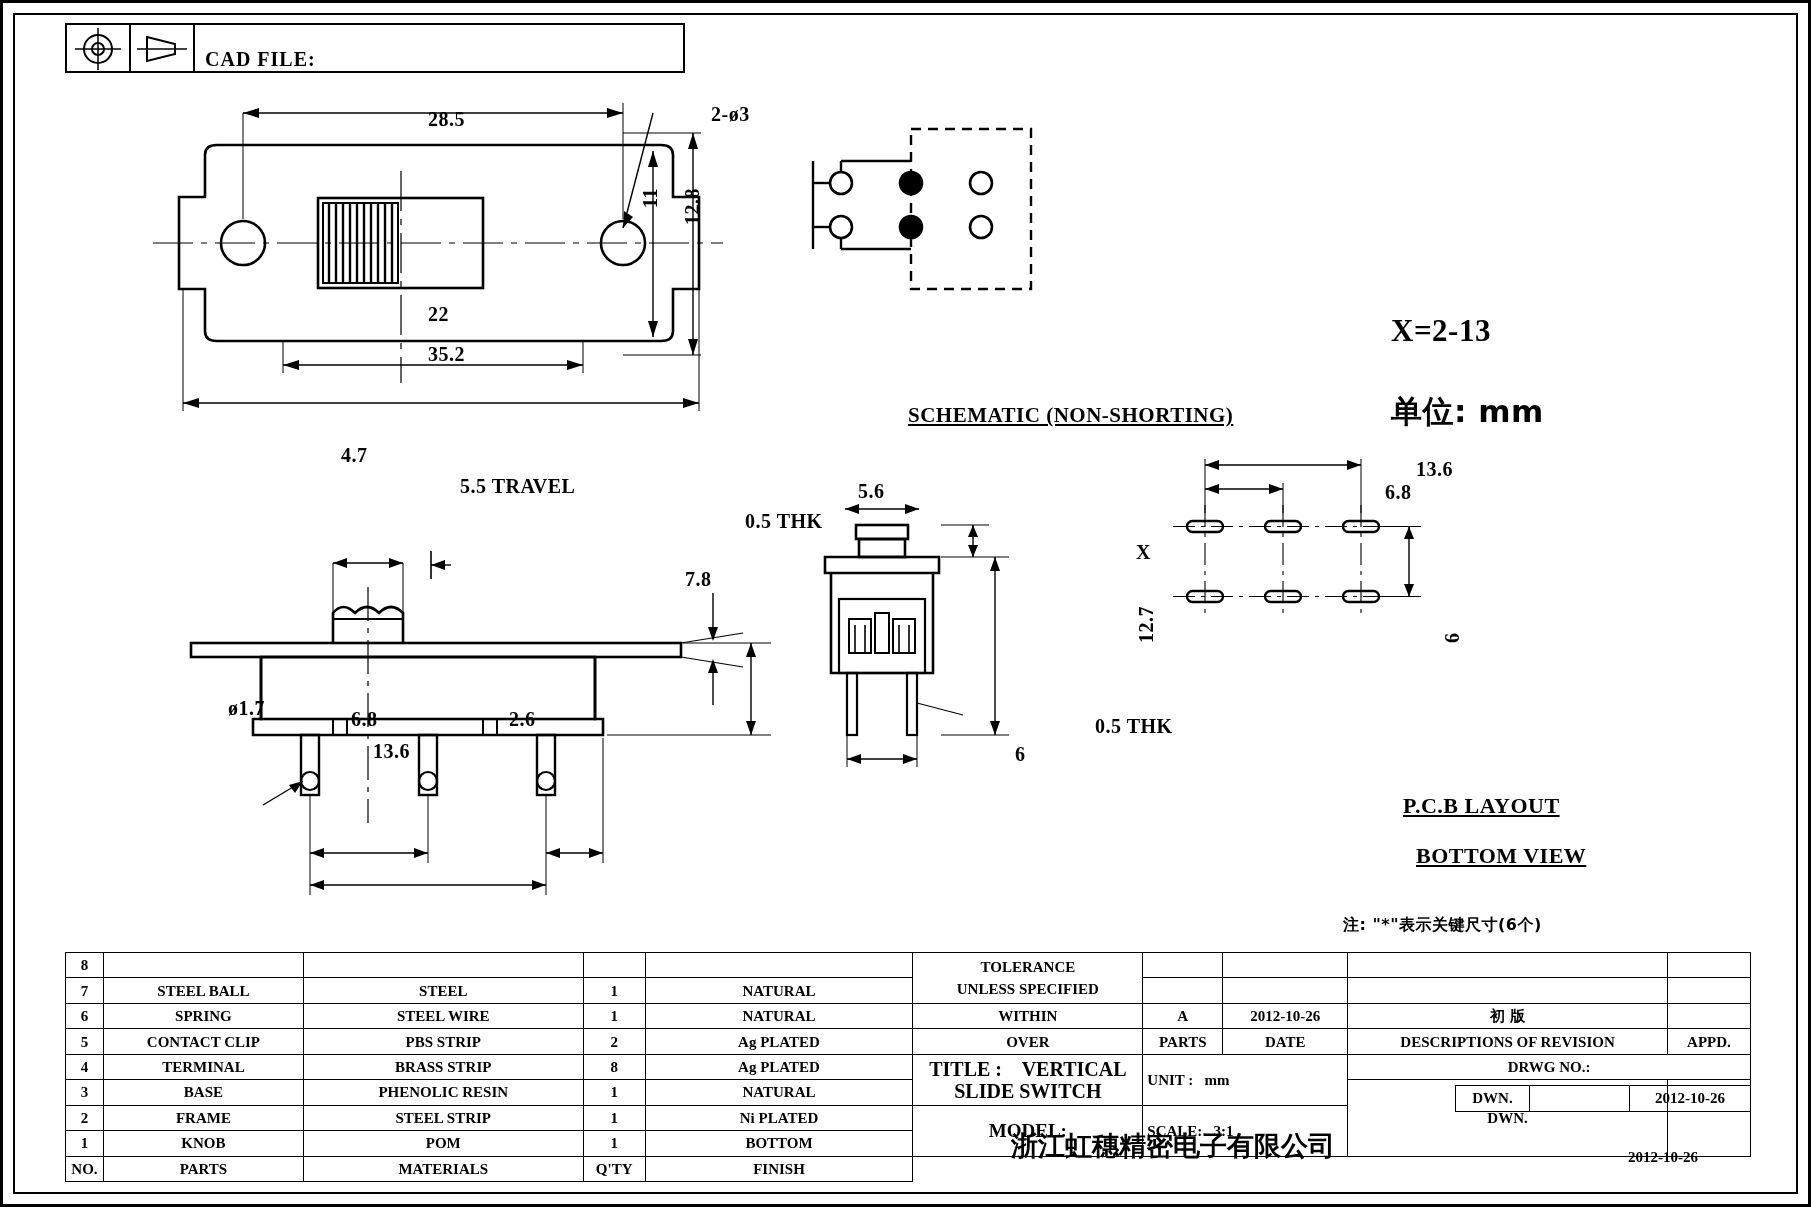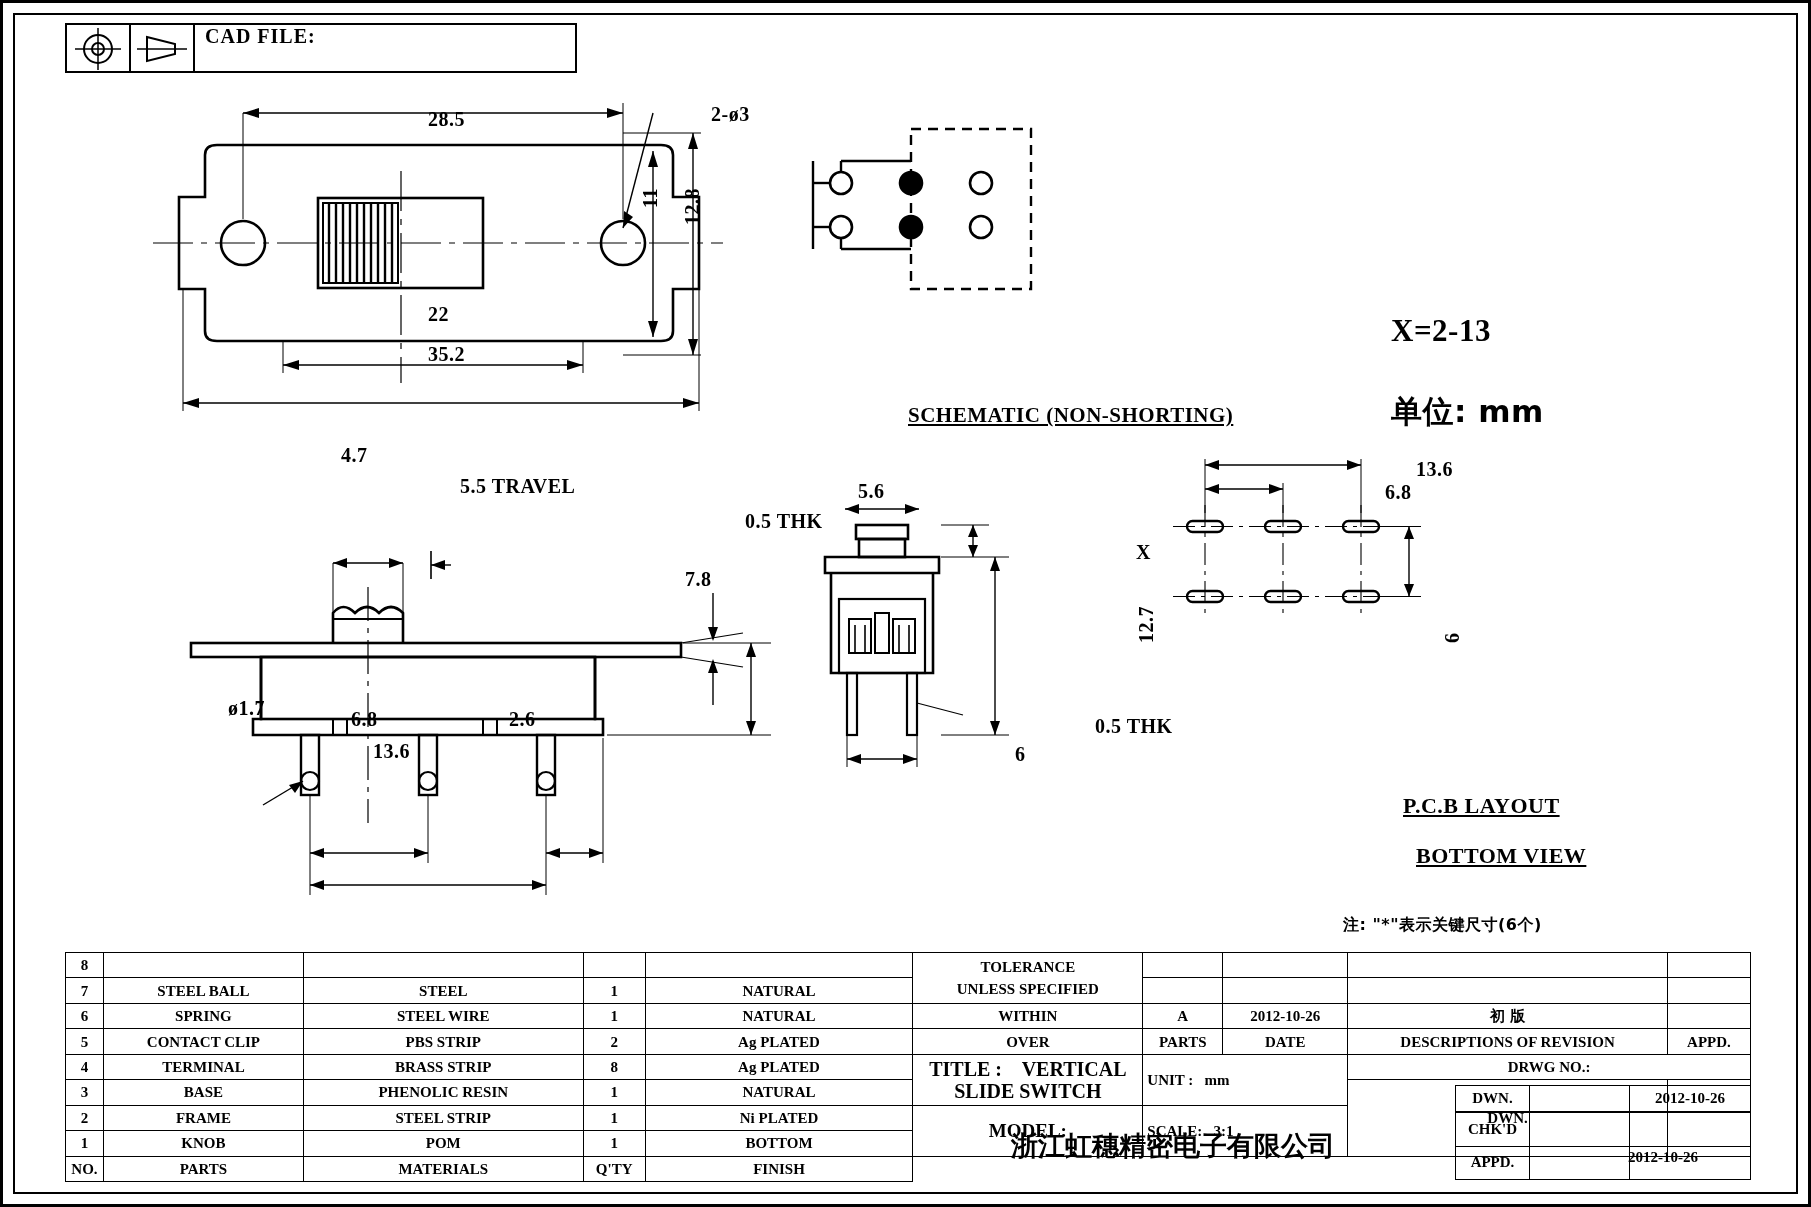--- a/index.html
+++ b/index.html
@@ -7,22 +7,22 @@
   #sheet{
     position:relative;width:1811px;height:1207px;background:#fff;
     box-sizing:border-box;border:3px solid #000;
   }
   .inner-border{
     position:absolute;left:10px;top:10px;right:10px;bottom:10px;
     border:2px solid #000;box-sizing:border-box;pointer-events:none;
   }
   
   #cad-box{
-    position:absolute;left:62px;top:20px;width:512px;height:50px;
-    border:2px solid #000;box-sizing:border-box;display:flex;align-items:flex-start;
+    position:absolute;left:62px;top:20px;width:620px;height:50px;
+    border:2px solid #000;box-sizing:border-box;display:flex;align-items:flex-end;
   }
   #cad-sym1{width:62px;height:100%;border-right:2px solid #000;position:relative;}
   #cad-sym2{width:62px;height:100%;border-right:2px solid #000;position:relative;}
   #cad-label{padding-left:10px;font-size:20px;letter-spacing:1px;font-weight:bold;}
   
   .lbl{position:absolute;font-size:20px;font-weight:bold;white-space:nowrap;letter-spacing:.5px;}
   .lbl.big{font-size:31px;}
   .ul{text-decoration:underline;}
   svg{position:absolute;left:0;top:0;overflow:visible;}
   
@@ -455,26 +455,14 @@
   </table>
 
   <div style="position:absolute;left:910px;bottom:24px;width:520px;height:68px;display:flex;align-items:center;justify-content:center;">
     <span class="title-cn">浙江虹穗精密电子有限公司</span>
   </div>
   <div style="position:absolute;left:1452px;bottom:92px;width:296px;height:27px;border:1.5px solid #000;box-sizing:border-box;display:flex;">
     <div style="width:73px;border-right:1.5px solid #000;display:flex;align-items:center;justify-content:center;font-size:15px;font-weight:bold;">DWN.</div>
     <div style="flex:1;border-right:1.5px solid #000;"></div>
     <div style="width:120px;display:flex;align-items:center;justify-content:center;font-size:15px;font-weight:bold;">2012-10-26</div>
   </div>
-  <div style="position:absolute;left:1452px;bottom:24px;width:296px;height:68px;border:1.5px solid #000;box-sizing:border-box;display:flex;flex-direction:column;">
-    <div style="flex:1;display:flex;border-bottom:1.5px solid #000;">
-      <div style="width:73px;border-right:1.5px solid #000;display:flex;align-items:center;justify-content:center;font-size:15px;font-weight:bold;">CHK'D</div>
-      <div style="flex:1;border-right:1.5px solid #000;"></div>
-      <div style="width:120px;"></div>
-    </div>
-    <div style="flex:1;display:flex;">
-      <div style="width:73px;border-right:1.5px solid #000;display:flex;align-items:center;justify-content:center;font-size:15px;font-weight:bold;">APPD.</div>
-      <div style="flex:1;border-right:1.5px solid #000;"></div>
-      <div style="width:120px;"></div>
-    </div>
-  </div>
   <div style="position:absolute;left:1572px;bottom:38px;width:176px;text-align:center;font-size:15px;font-weight:bold;">2012-10-26</div>
 </div>
 
 </body></html>

